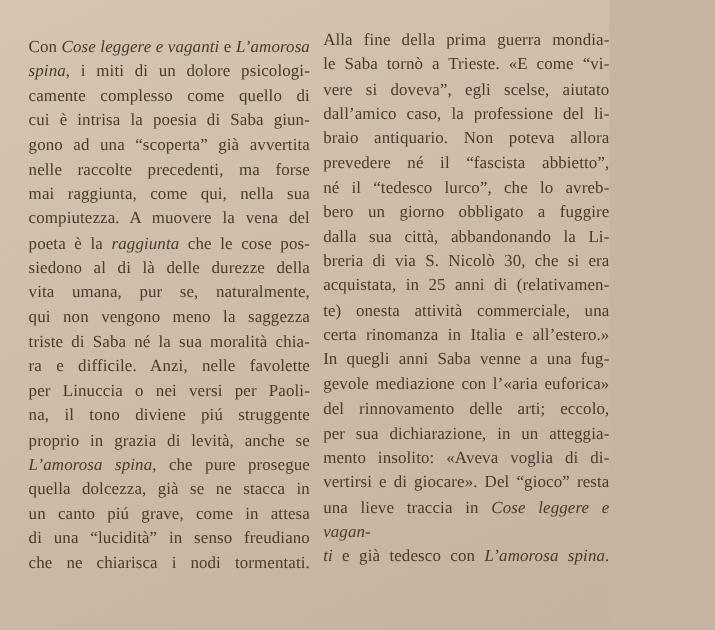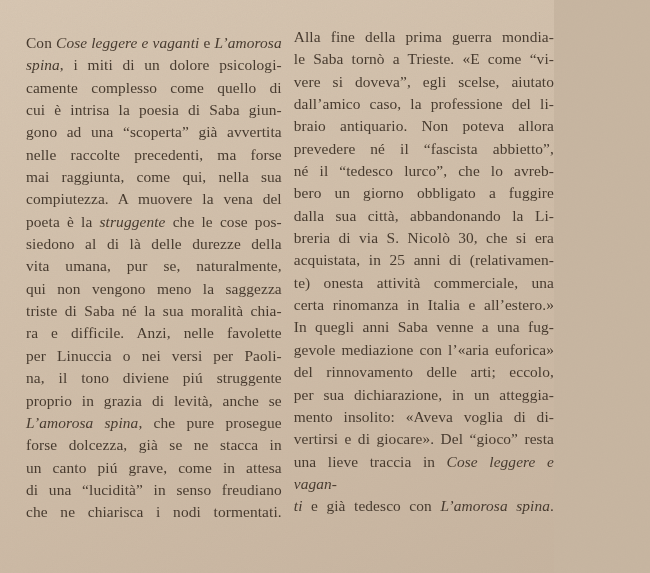--- a/index.html
+++ b/index.html
@@ -40,31 +40,31 @@
 <div class="page">
 
   <p class="col col-left" lang="it"><span>Con </span><span class="it">Cose leggere e vaganti</span><span> e </span><span class="it">L’amorosa
 spina</span><span>, i miti di un dolore psicologi-
 camente complesso come quello di
 cui è intrisa la poesia di Saba giun-
 gono ad una “scoperta” già avvertita
 nelle raccolte precedenti, ma forse
 mai raggiunta, come qui, nella sua
 compiutezza. A muovere la vena del
-poeta è la </span><span class="it">struggente</span><span> che le cose pos-
+poeta è la </span><span class="it">raggiunta</span><span> che le cose pos-
 siedono al di là delle durezze della
 vita umana, pur se, naturalmente,
 qui non vengono meno la saggezza
 triste di Saba né la sua moralità chia-
 ra e difficile. Anzi, nelle favolette
 per Linuccia o nei versi per Paoli-
 na, il tono diviene piú struggente
 proprio in grazia di levità, anche se
 </span><span class="it">L’amorosa spina</span><span>, che pure prosegue
-forse dolcezza, già se ne stacca in
+quella dolcezza, già se ne stacca in
 un canto piú grave, come in attesa
 di una “lucidità” in senso freudiano
 che ne chiarisca i nodi tormentati.</span></p>
 
   <p class="col col-right" lang="it"><span>Alla fine della prima guerra mondia-
 le Saba tornò a Trieste. «E come “vi-
 vere si doveva”, egli scelse, aiutato
 dall’amico caso, la professione del li-
 braio antiquario. Non poteva allora
 prevedere né il “fascista abbietto”,

